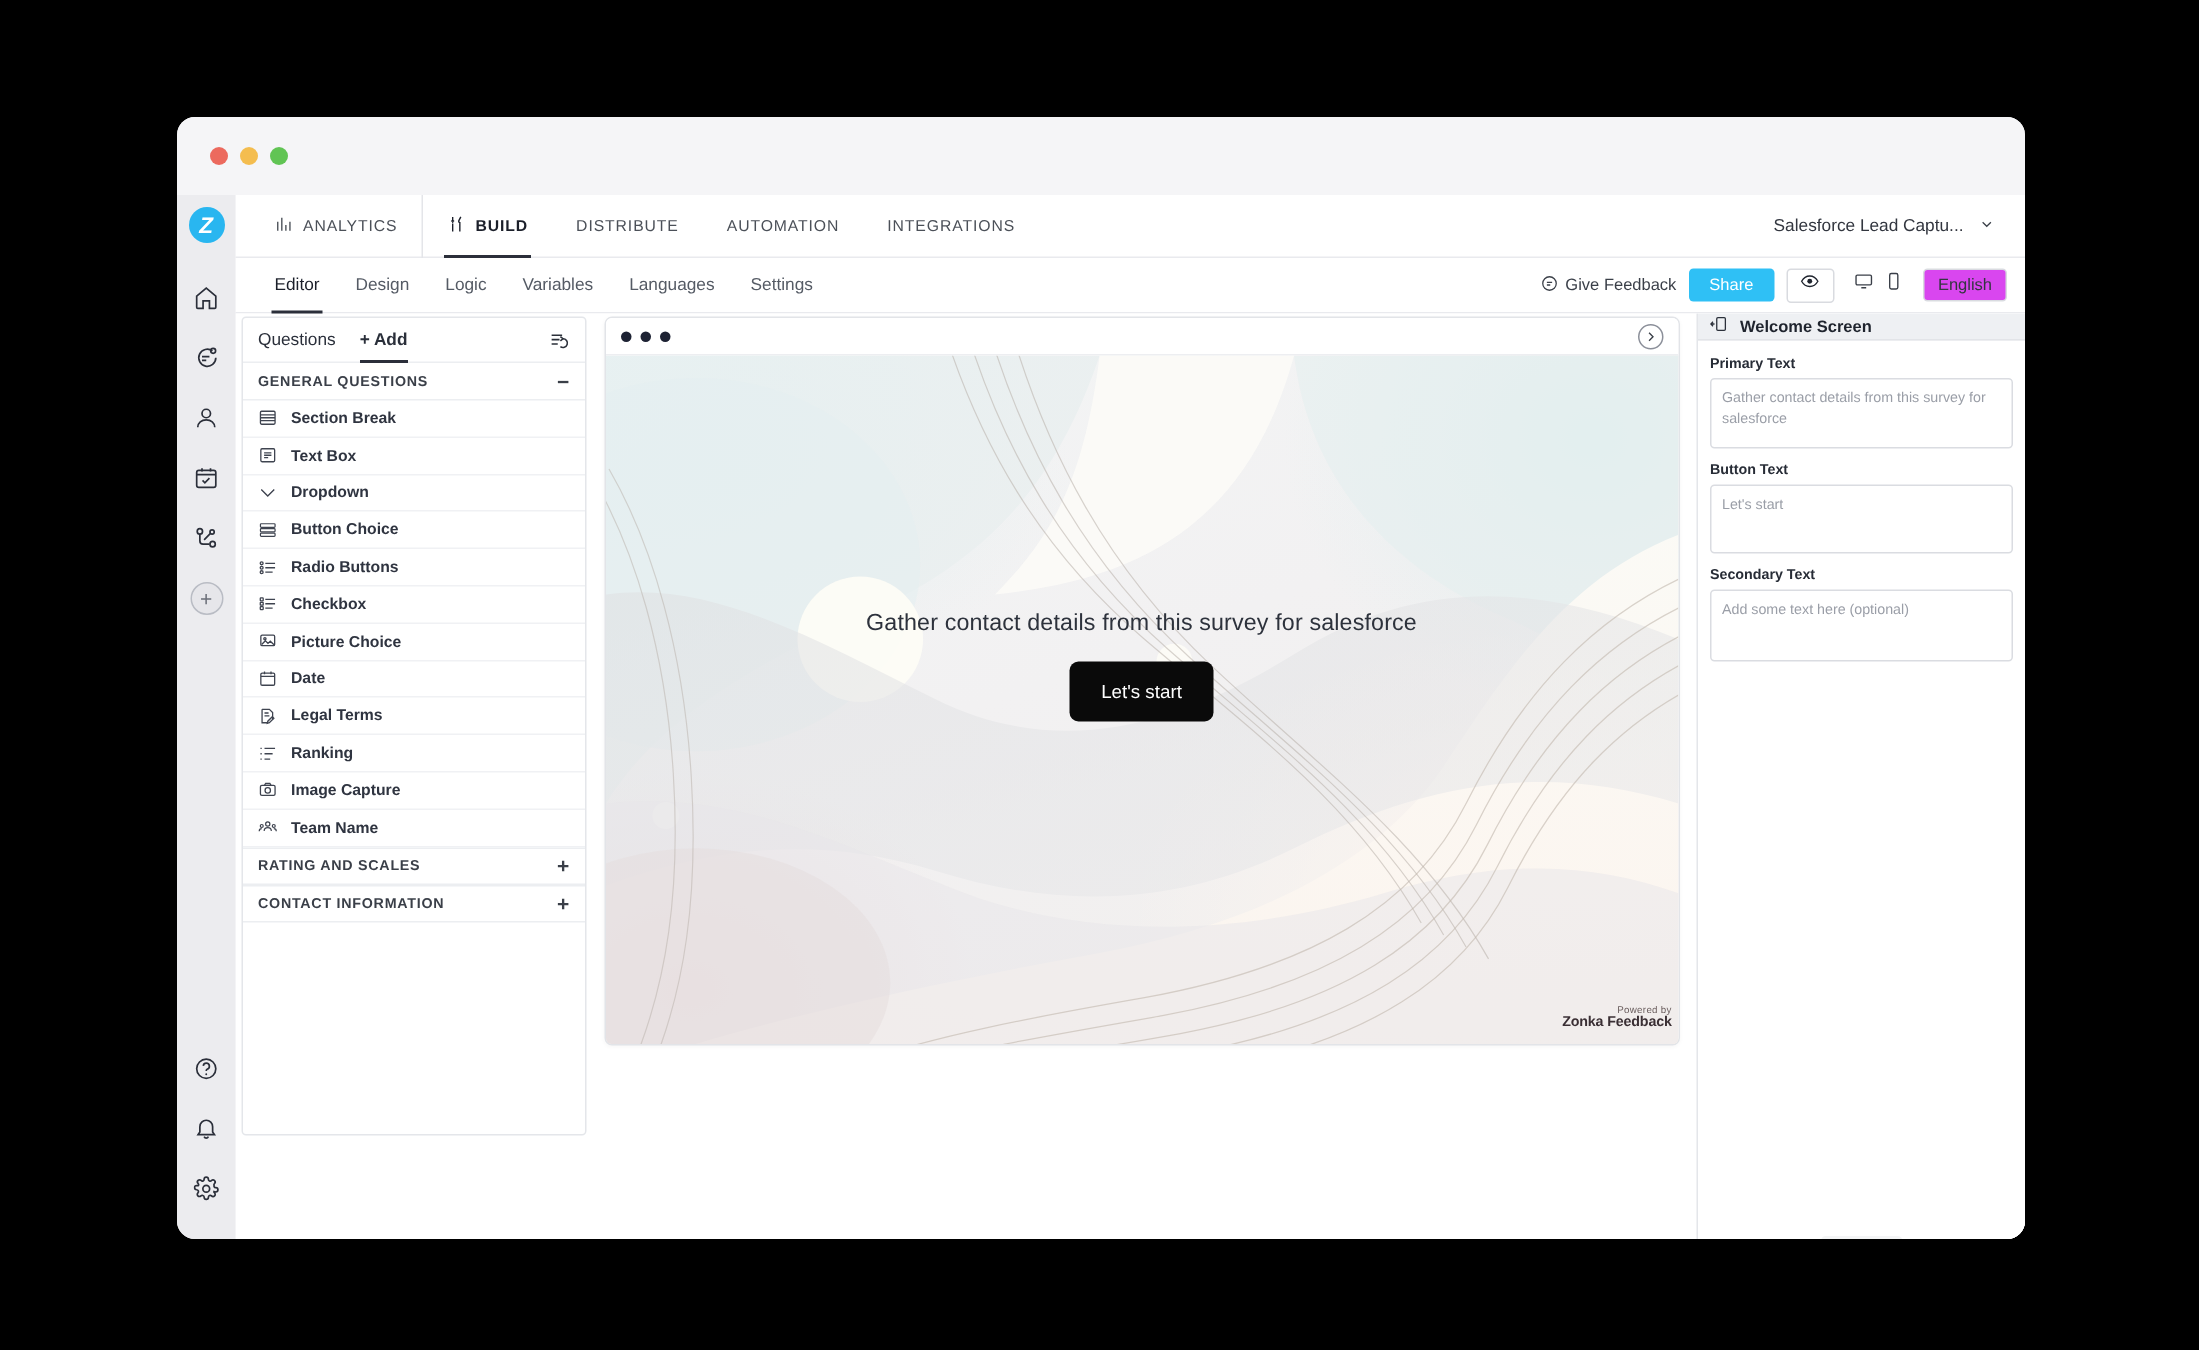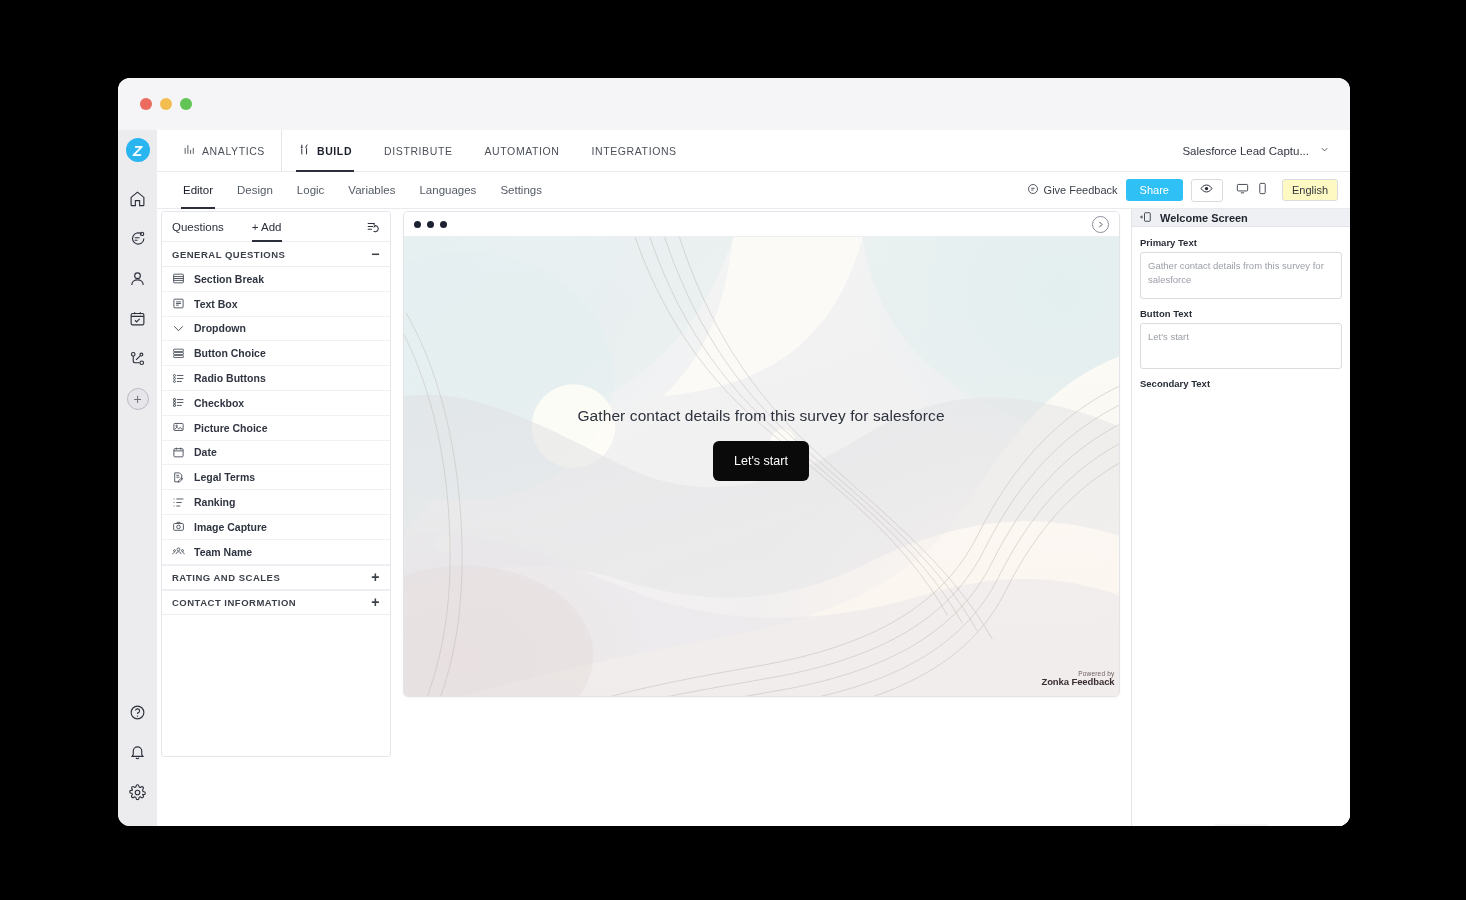--- a/index.html
+++ b/index.html
@@ -110,40 +110,40 @@
     padding:5px 14px; border-radius:3px; cursor:pointer;
   }
   .sq-btn {
     width:32px;height:23px;border:1px solid #d9dbe0;border-radius:3px;background:#fff;
     display:flex;align-items:center;justify-content:center;cursor:pointer;
   }
   .sq-btn svg{width:13px;height:13px;}
   .dev-toggle{display:flex;align-items:center;gap:7px;padding:0 5px;}
   .dev-toggle svg{width:13px;height:13px;cursor:pointer;}
   .lang-btn{
-    border:1px solid #d9dbe0;border-radius:3px;background:#fef9c3;
+    border:1px solid #d9dbe0;border-radius:3px;background:#d946ef;
     font-size:11px;color:#32363f;padding:4px 9px;cursor:pointer;
   }
 
   
   #workspace { flex:1; display:flex; background:#fff; min-height:0; }
 
   
   #qpanel {
     width: 230px; flex:0 0 230px; margin:2px 0 0 4px;
     border:1px solid #e4e6ea; border-radius:3px; background:#fff;
     display:flex; flex-direction:column; height:546px;
   }
   #qpanel-head {
     display:flex; align-items:center; height:30px; padding:0 10px;
     border-bottom:1px solid #eceef1;
   }
   .qp-tab { font-size:11.5px; color:#2a2f3a; position:relative; height:30px;
             display:flex;align-items:center; cursor:pointer;}
-  .qp-tab.add { margin-left:28px; }
+  .qp-tab.add { margin-left:16px;font-weight:bold; }
   .qp-tab.add::after{
     content:""; position:absolute; left:0;right:0;bottom:0;height:2px;background:#2b2f3a;
   }
   .qp-reset { margin-left:auto; cursor:pointer; display:flex; }
   .qp-reset svg{width:14px;height:14px;}
   .qsection {
     display:flex;align-items:center;height:25px;padding:0 10px;
     font-size:9.5px; letter-spacing:.5px; color:#3a3f48; font-weight:bold;
     border-bottom:1px solid #eceef1; background:#fff; cursor:pointer;
   }
@@ -628,20 +628,21 @@
             <div>
               <div class="fld-label">Primary Text</div>
               <div class="fld-box h1">Gather contact details from this survey for salesforce</div>
             </div>
             <div>
               <div class="fld-label">Button Text</div>
               <div class="fld-box h2">Let's start</div>
             </div>
             <div>
               <div class="fld-label">Secondary Text</div>
+              <div class="fld-box h3">Add some text here (optional)</div>
             </div>
           </div>
 
           <div id="save-ghost">Save</div>
 
         </div>
 
       </div>
     </div>
   </div>

